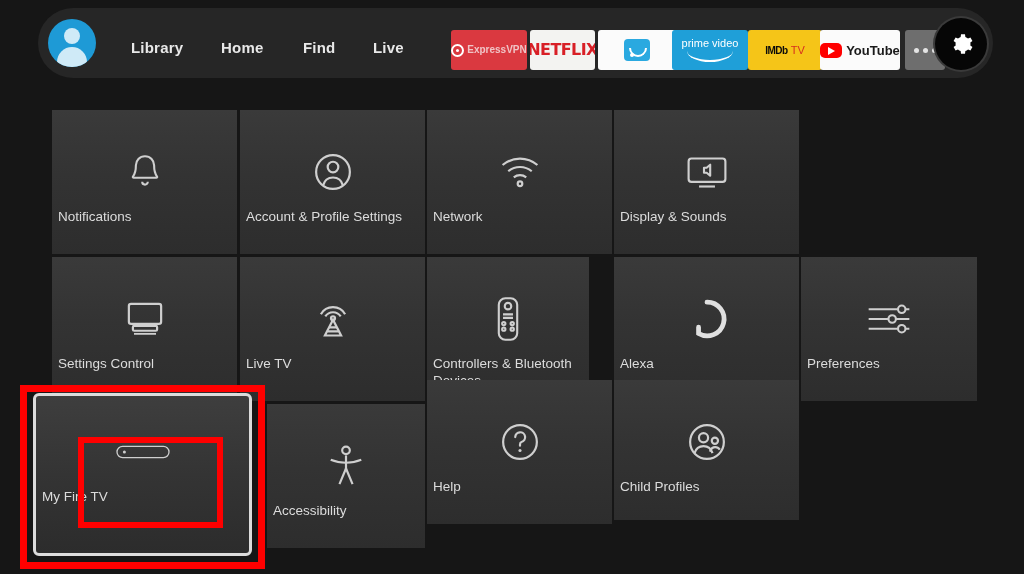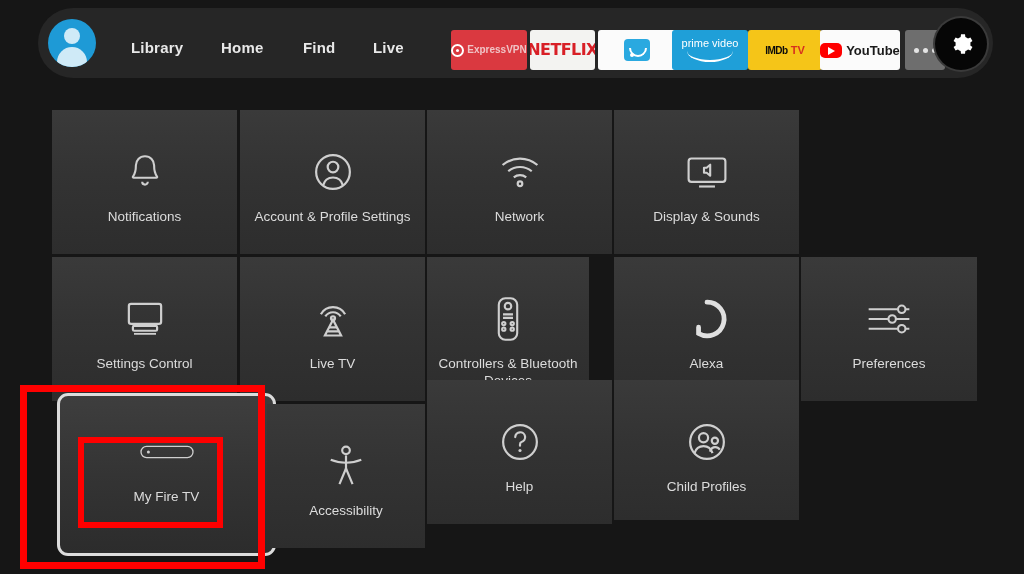--- a/index.html
+++ b/index.html
@@ -138,21 +138,21 @@
     border-bottom: 2px solid #ffffff;
     border-radius: 0 0 50% 50% / 0 0 100% 100%;
   }
 
   
   #app-imdb { background: #f5c518; }
   #app-imdb .imdb-wrap { display: flex; align-items: center; gap: 3px; }
   #app-imdb .imdb-mark {
     color: #0b0b0b; font-size: 10px; font-weight: bold; letter-spacing: -.5px;
   }
-  #app-imdb .tv-mark { color: #d7301f; font-size: 11px; font-weight: bold; }
+  #app-imdb .tv-mark { color: #d7301f; font-size: 11px; font-weight: normal; }
 
   
   #app-youtube { background: #fbfbfb; }
   #app-youtube .yt-wrap { display: flex; align-items: center; gap: 4px; }
   #app-youtube .yt-play {
     width: 22px; height: 15px; border-radius: 5px;
     background: #ff0000; position: relative;
   }
   #app-youtube .yt-play::after {
     content: ""; position: absolute; left: 8px; top: 4px;
@@ -196,34 +196,32 @@
     margin-top: 38px;
     width: 48px;
     height: 48px;
     display: flex;
     align-items: center;
     justify-content: center;
   }
   .tile .tile-label {
     margin-top: 12px;
     width: 100%;
-    text-align: center;
     font-size: 13.5px;
     color: #dcdcdc;
     line-height: 17px;
     padding: 0 6px;
     box-sizing: border-box;
   }
 
   
   #tile-myfiretv {
     background: linear-gradient(180deg, #3e3e3e 0%, #343434 50%, #2c2c2c 100%);
     border: 3px solid #dcdcdc;
-    border-radius: 11px;
-    margin-left: 24px;
+    border-radius: 6px;
   }
   #tile-myfiretv .tile-icon { margin-top: 32px; }
 
   
   .anno {
     position: absolute;
     border: 7px solid #ff0000;
     box-sizing: border-box;
     pointer-events: none;
   }

